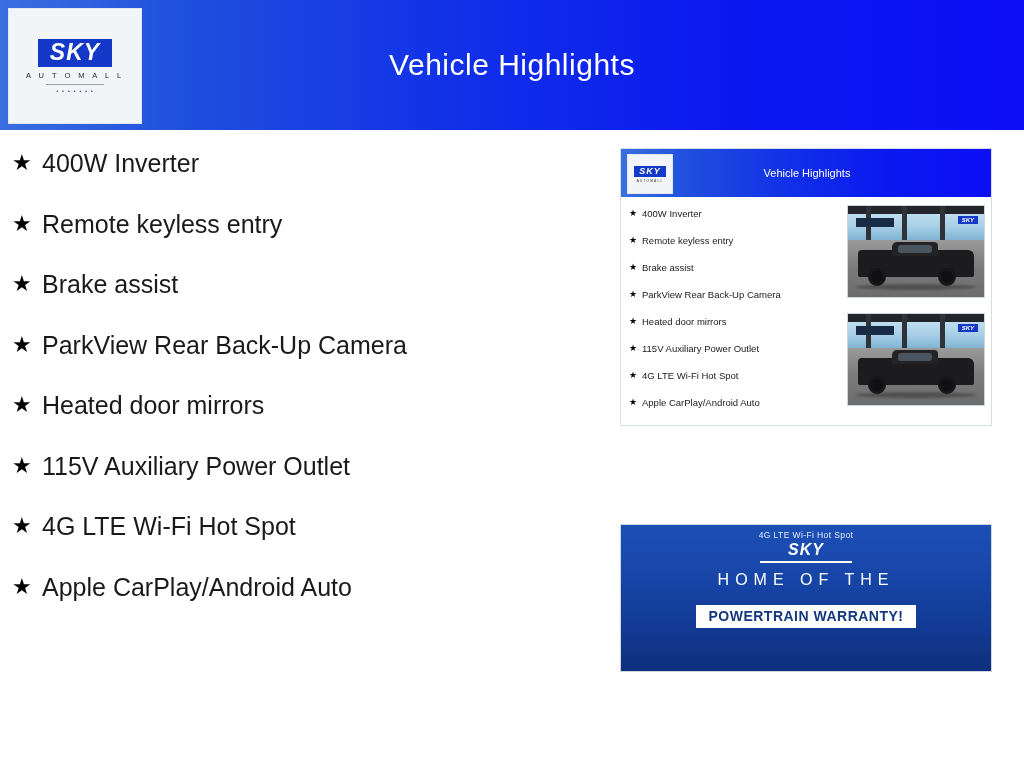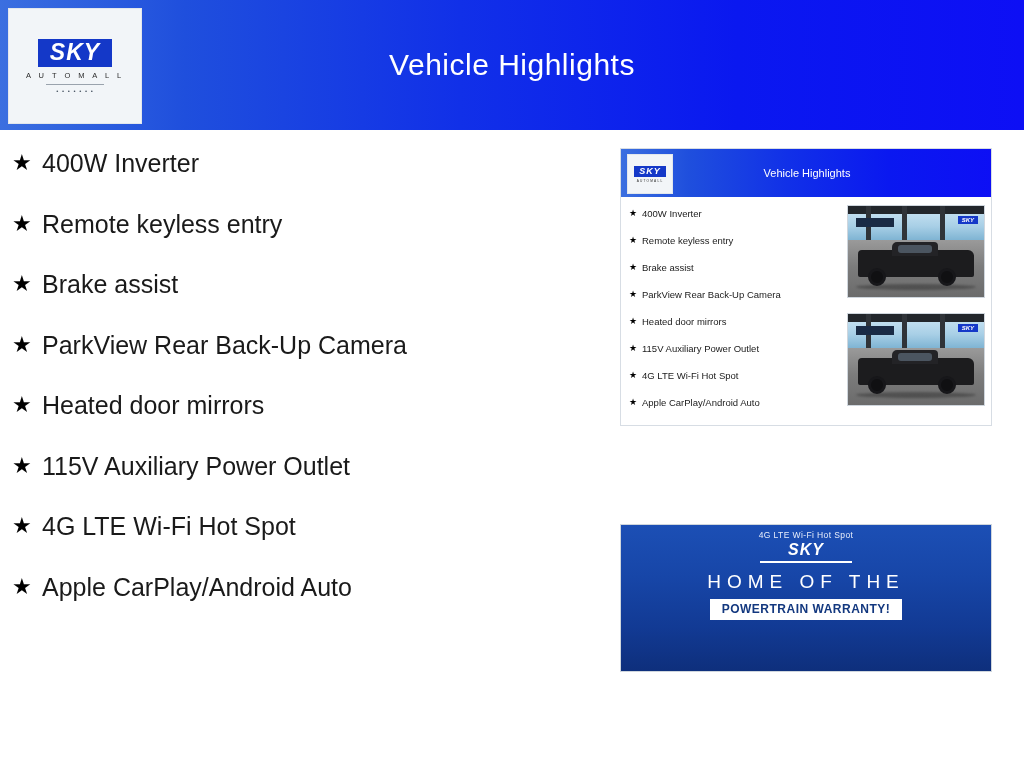--- a/index.html
+++ b/index.html
@@ -327,38 +327,38 @@
   }
   .warranty .w-rule {
     width: 92px;
     height: 2px;
     background: #ffffff;
     margin: 3px auto 0 auto;
   }
   .warranty .home {
     margin-top: 8px;
     color: #ffffff;
-    font-size: 19px;
+    font-size: 16px;
     letter-spacing: 6px;
     font-weight: 400;
   }
   .warranty .lifetime {
     margin-top: 2px;
     color: #ffffff;
     font-size: 47px;
     font-weight: bold;
     letter-spacing: 1px;
     line-height: 0.95;
   }
   .warranty .powertrain {
-    margin: 6px auto 0 auto;
+    margin: 16px auto 0 auto;
     display: inline-block;
     background: #ffffff;
     color: #13387f;
-    font-size: 12px;
+    font-size: 14px;
     font-weight: bold;
     letter-spacing: 0.5px;
     padding: 3px 12px 4px 12px;
   }
 </style>
 </head>
 <body>
 
 <div class="page">
 

